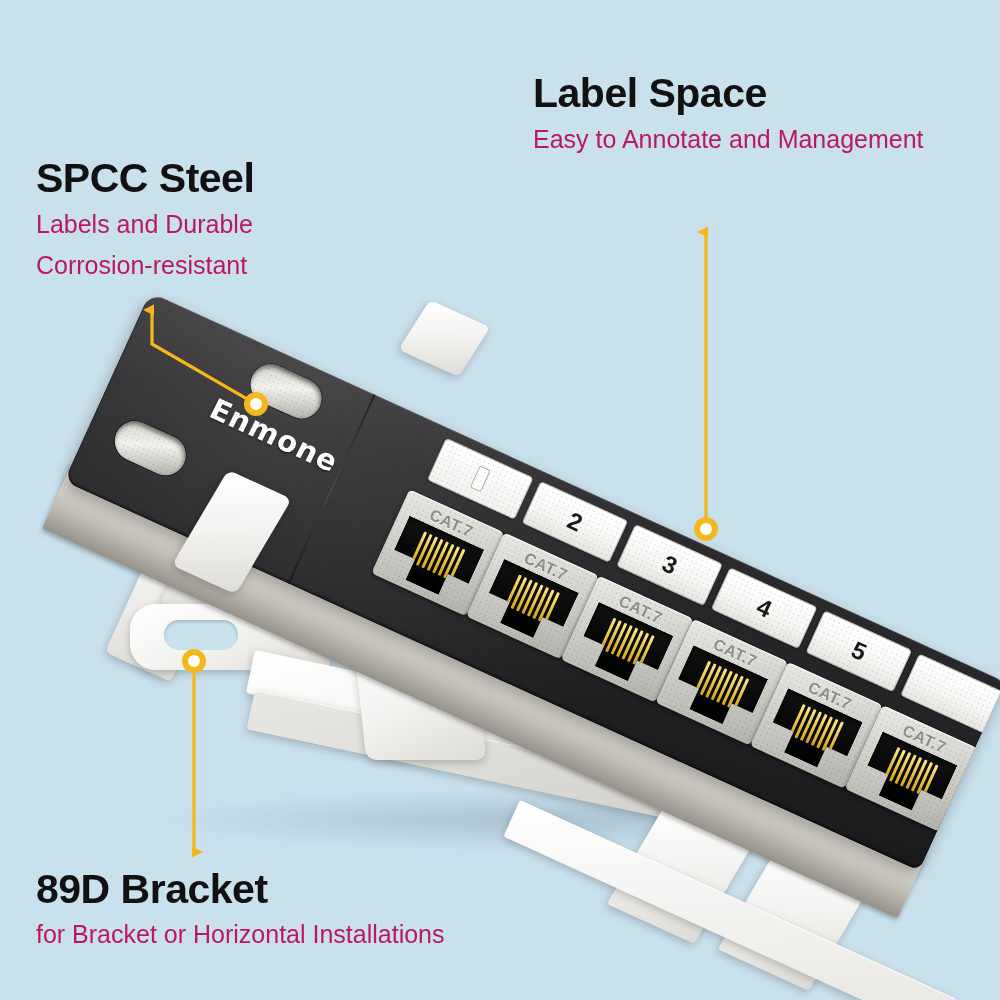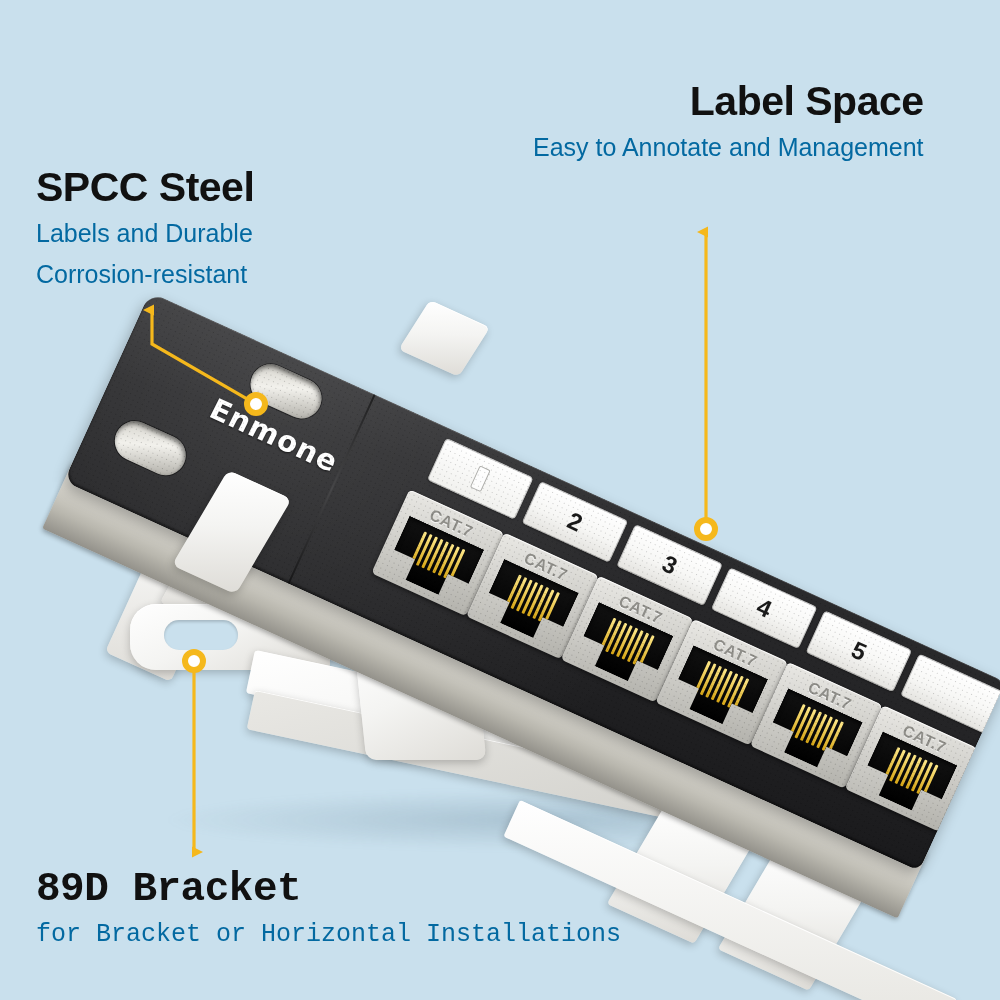--- a/index.html
+++ b/index.html
@@ -11,32 +11,32 @@
   }
   #stage{position:absolute;inset:0;width:1000px;height:1000px;}
 
   
   .callout{position:absolute;}
   .callout .c-title{
     font-weight:bold;color:#111;letter-spacing:-0.5px;line-height:1.05;
     white-space:nowrap;
   }
   .callout .c-sub{
-    color:#0369a1;line-height:1.26;white-space:nowrap;
-  }
-
-  #co-spcc{left:36px;top:166px;}
+    color:#be185d;line-height:1.26;white-space:nowrap;
+  }
+
+  #co-spcc{left:36px;top:157px;}
   #co-spcc .c-title{font-size:41px;}
   #co-spcc .c-sub{font-size:25px;margin-top:9px;}
 
-  #co-label{left:533px;top:80px;text-align:right;}
+  #co-label{left:533px;top:72px;}
   #co-label .c-title{font-size:41px;}
   #co-label .c-sub{font-size:25px;margin-top:9px;}
 
-  #co-bracket{left:36px;top:868px;font-family:Liberation Mono, monospace;}
+  #co-bracket{left:36px;top:868px;}
   #co-bracket .c-title{font-size:41px;}
   #co-bracket .c-sub{font-size:25px;margin-top:8px;}
 
   
   .leader{position:absolute;left:0;top:0;width:1000px;height:1000px;pointer-events:none;}
 
   
   #product{position:absolute;left:0;top:0;width:1000px;height:1000px;}
 
   .panel-wrap{

